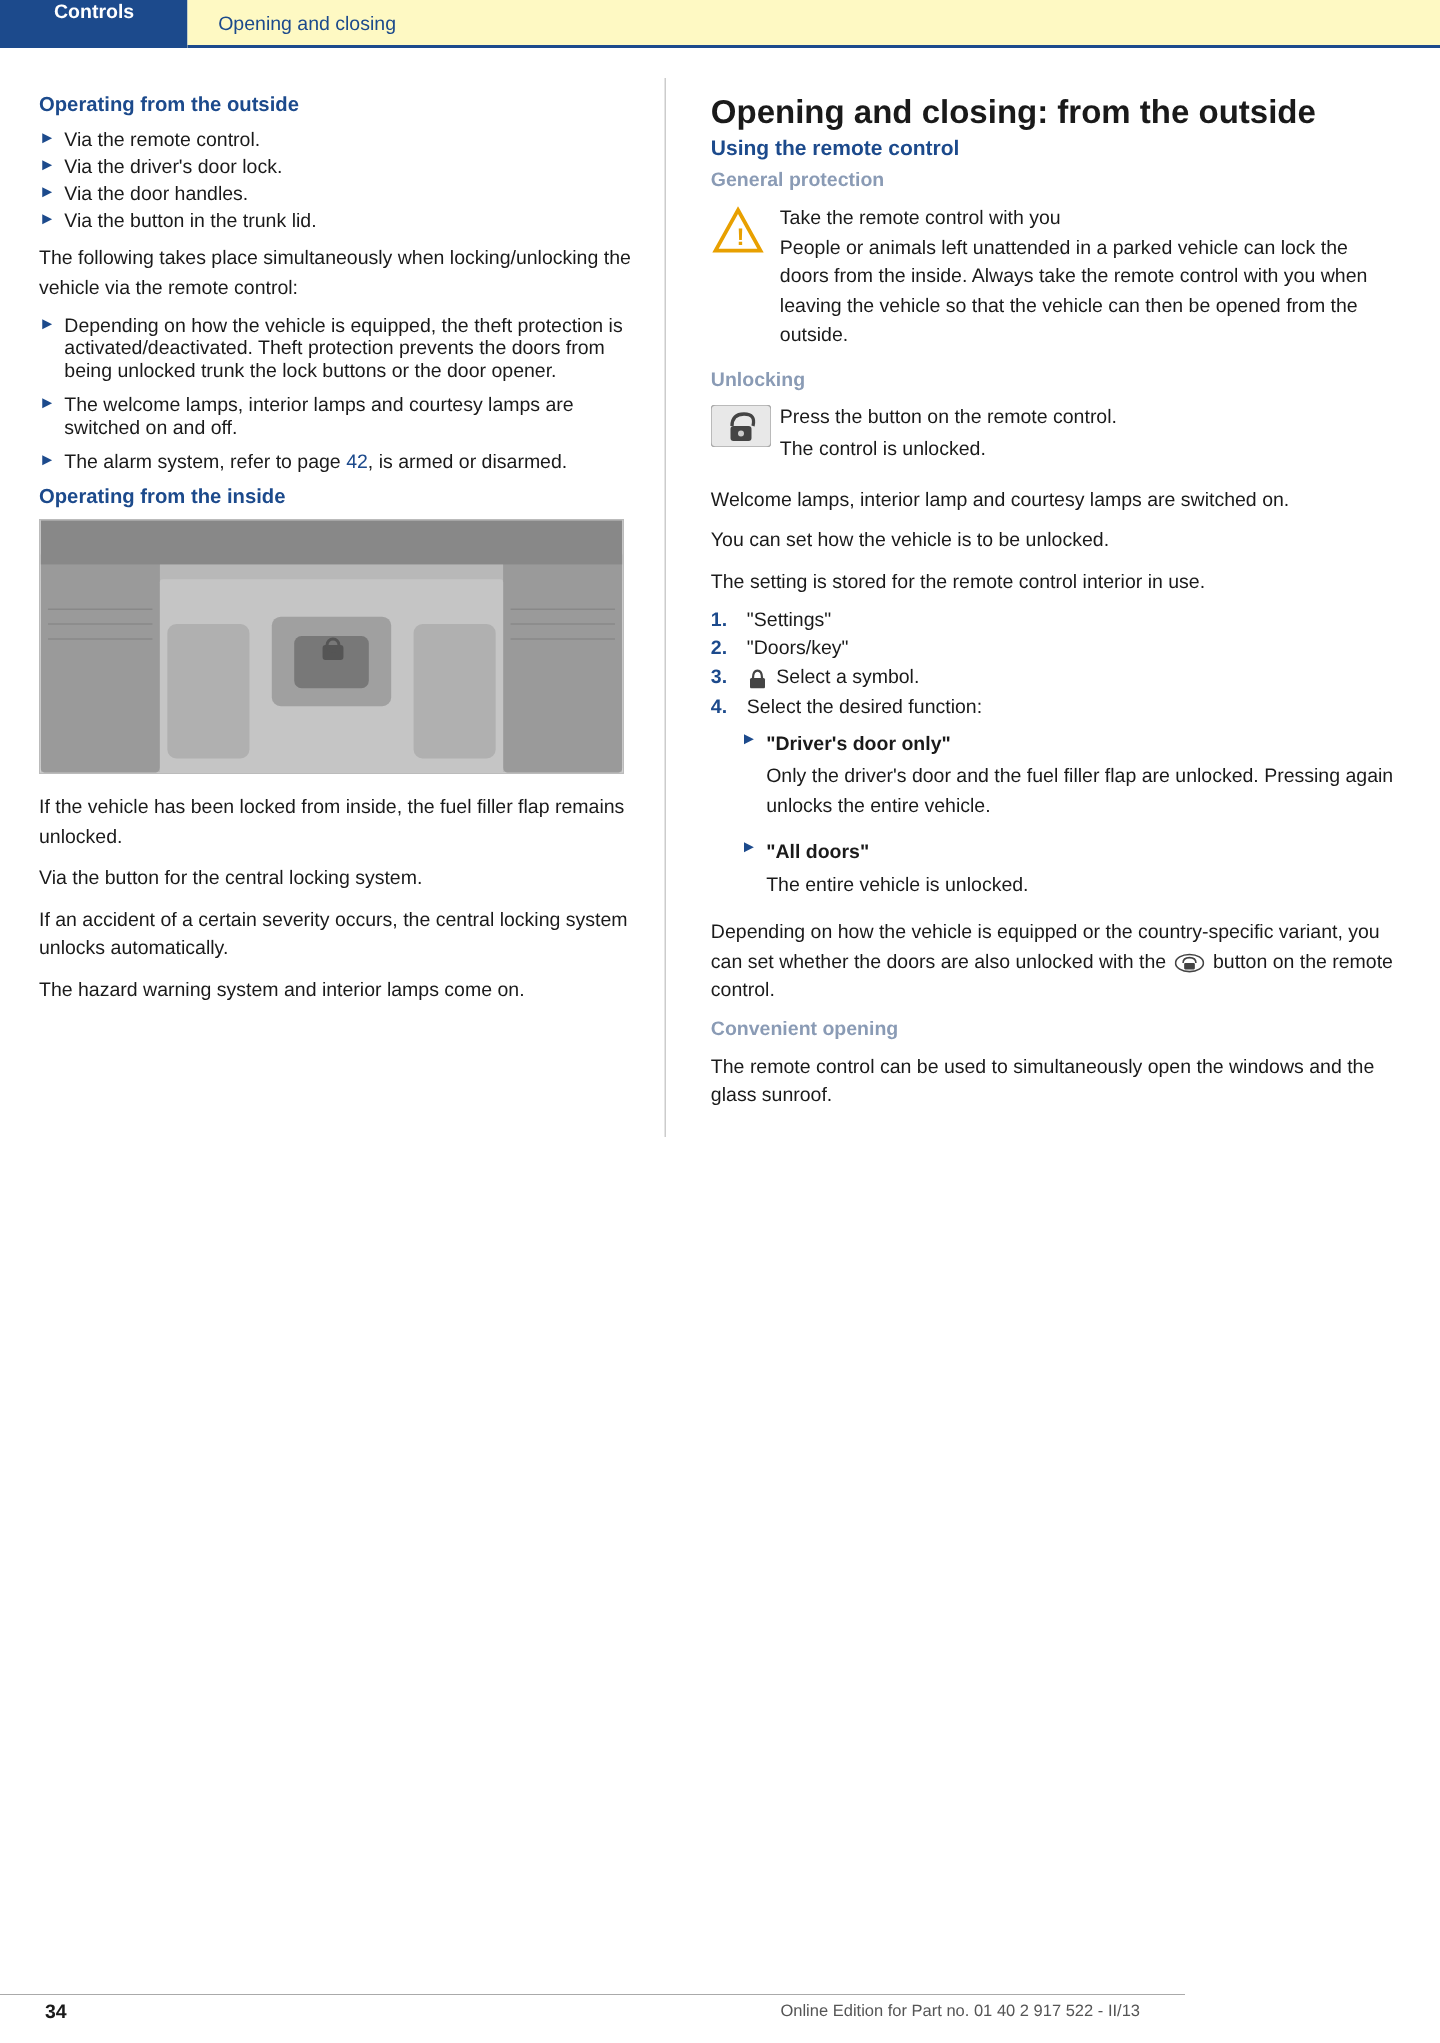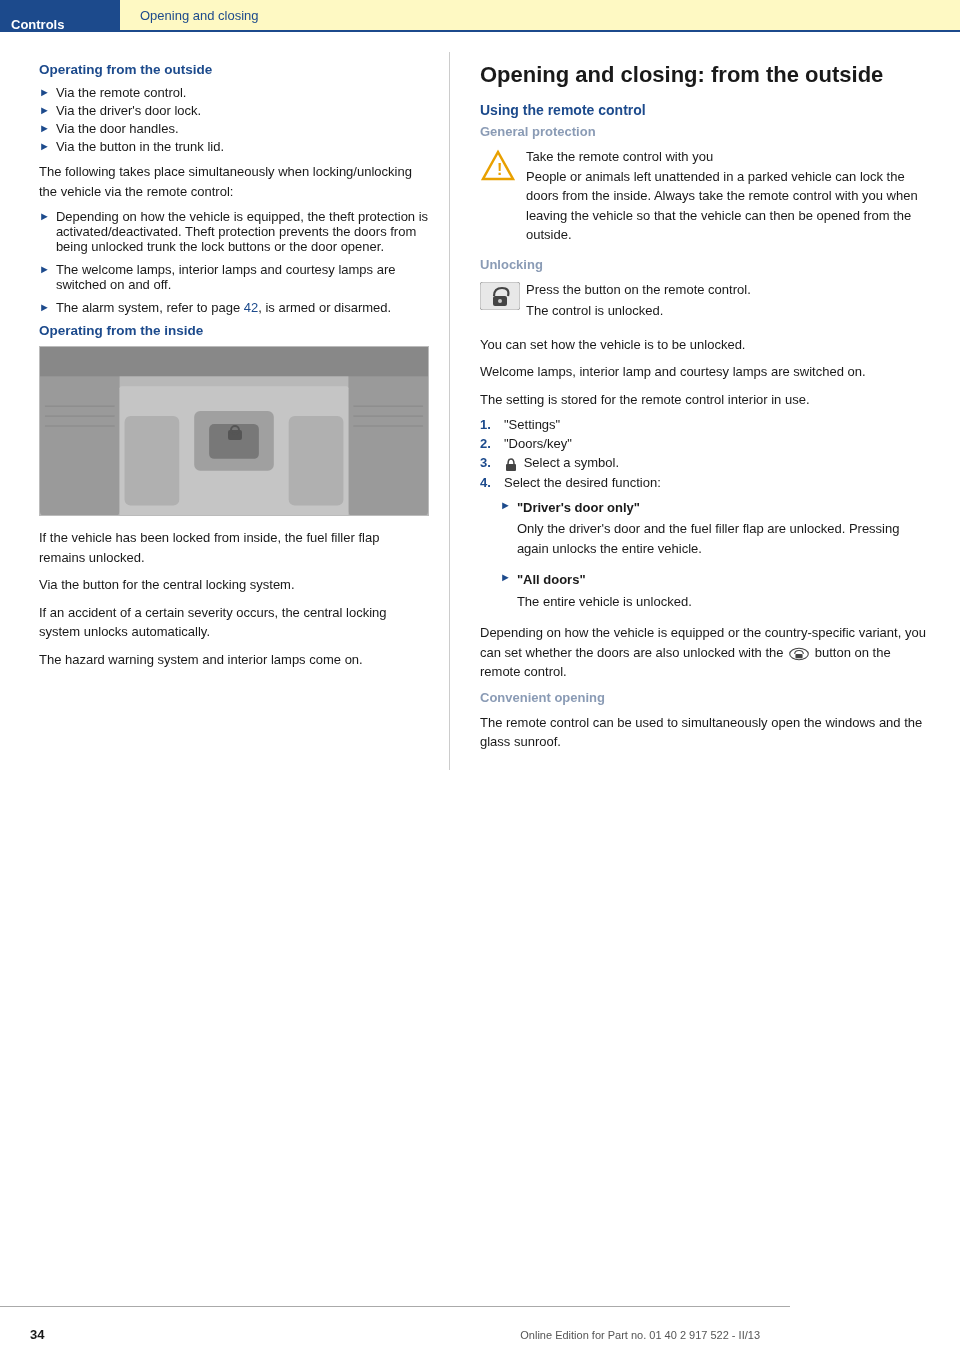--- a/index.html
+++ b/index.html
@@ -16,24 +16,24 @@
     .header {
       display: flex;
       height: 32px;
       align-items: center;
     }
     .header-controls {
       background: #1c4a8c;
       color: #fff;
       font-size: 13px;
       font-weight: bold;
-      padding: 0 11px;
+      padding: 0 36px;
       height: 100%;
       display: flex;
-      align-items: flex-end;
+      align-items: flex-start;
       min-width: 120px;
     }
     .header-section {
       background: #fef9c3;
       color: #1c4a8c;
       font-size: 13px;
       padding: 0 20px;
       height: 100%;
       display: flex;
       align-items: center;
@@ -43,21 +43,21 @@
 
     
     .main-content {
       display: flex;
       padding: 20px 0 20px 0;
     }
 
     
     .left-col {
       width: 456px;
-      padding: 10px 20px 10px 39px;
+      padding: 10px 20px 10px 26px;
       border-right: 1px solid #ccc;
     }
 
     
     .right-col {
       width: 530px;
       padding: 10px 30px 10px 30px;
     }
 
     
@@ -66,21 +66,21 @@
       font-weight: bold;
       color: #1c4a8c;
       margin-bottom: 8px;
     }
 
     .page-title {
       font-size: 22px;
       font-weight: bold;
       color: #1a1a1a;
       line-height: 1.2;
-      margin-bottom: 14px;
+      margin-bottom: 2px;
     }
 
     .sub-title {
       font-size: 14px;
       font-weight: bold;
       color: #1c4a8c;
       margin-bottom: 6px;
     }
 
     .sub-sub-title {
@@ -184,25 +184,25 @@
       display: flex;
       align-items: center;
       justify-content: center;
     }
 
     
     .footer {
       display: flex;
       justify-content: space-between;
       align-items: center;
-      padding: 20px 30px;
+      padding: 3px 30px;
       border-top: 1px solid #aaa;
       margin-top: auto;
       position: fixed;
-      bottom: 0;
+      bottom: 11px;
       width: 790px;
       background: #fff;
     }
     .footer-page {
       font-size: 13px;
       font-weight: bold;
       color: #1a1a1a;
     }
     .footer-info {
       font-size: 11px;
@@ -357,22 +357,22 @@
           <path d="M14 14 Q14 6 22 6 Q30 6 28 14" fill="none" stroke="#444" stroke-width="2.2"></path>
           <circle cx="20" cy="19" r="2" fill="#ccc"></circle>
         </svg>
       </div>
       <div>
         <p class="body-text" style="margin-bottom:2px;">Press the button on the remote control.</p>
         <p class="body-text">The control is unlocked.</p>
       </div>
     </div>
 
+    <p class="body-text">Welcome lamps, interior lamp and courtesy lamps are switched on.</p>
     <p class="body-text">You can set how the vehicle is to be unlocked.</p>
-    <p class="body-text">Welcome lamps, interior lamp and courtesy lamps are switched on.</p>
     <p class="body-text">The setting is stored for the remote control interior in use.</p>
 
     <ol class="numbered-list">
       <li>
         <span class="num-label">1.</span>
         <span>"Settings"</span>
       </li>
       <li>
         <span class="num-label">2.</span>
         <span>"Doors/key"</span>

